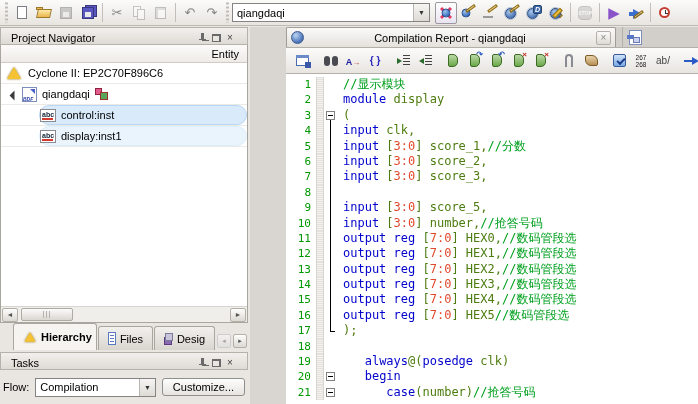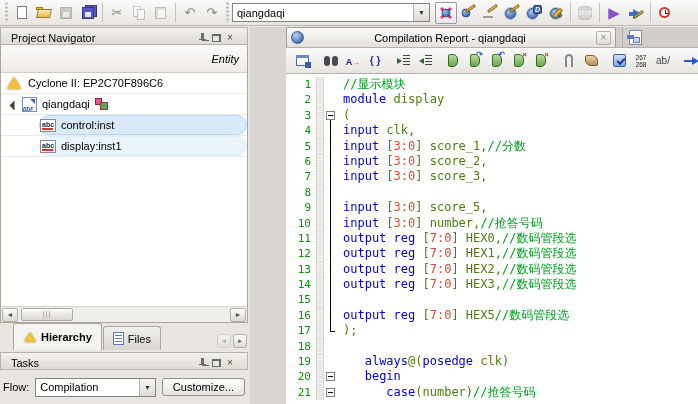--- a/index.html
+++ b/index.html
@@ -67,22 +67,22 @@
   .panel-titlebar .t { flex:1; }
   .tb-ico { width:14px; height:13px; display:flex; align-items:center; justify-content:center; font-size:10px; color:#444; }
   .pin-art { width:7px; height:9px; position:relative; }
   .pin-art::before { content:""; position:absolute; left:2px; top:0; width:3px; height:6px; background:#6a6a6a; }
   .pin-art::after { content:""; position:absolute; left:0; top:6px; width:7px; height:1px; background:#6a6a6a; box-shadow:3px 1px 0 0 #6a6a6a; }
   .float-art { width:9px; height:8px; position:relative; }
   .float-art::before { content:""; position:absolute; right:0; top:0; width:6px; height:5px; border:1px solid #6a6a6a; border-top-width:2px; }
   .float-art::after { content:""; position:absolute; left:0; bottom:0; width:6px; height:5px; border:1px solid #6a6a6a; border-top-width:2px; background:#e9e6e2; }
 
   #nav-body { flex:1; background:#fff; border:1px solid #a9a6a0; border-top:none; display:flex; flex-direction:column; overflow:hidden; }
-  #entity-header { height:28px; border-bottom:1px solid #cfccc6; background:linear-gradient(#fcfbfa,#eeebe7);
-                   display:flex; align-items:center; justify-content:flex-end; padding:0 8px;font-style:italic; }
+  #entity-header { height:18px; border-bottom:1px solid #cfccc6; background:linear-gradient(#fcfbfa,#eeebe7);
+                   display:flex; align-items:center; justify-content:flex-end; padding:0 8px; }
   .tree-row { height:21px; display:flex; align-items:center; border-bottom:1px solid #eceae6; padding-left:4px; }
   .tree-row .lbl { padding-left:5px; white-space:nowrap; }
   .tri-exp { width:0; height:0; border-left:7px solid #3b3b3b; border-top:7px solid transparent; margin:3px 4px 0 2px; transform:rotate(45deg); }
   .dev-tri { width:0; height:0; border-left:7px solid transparent; border-right:7px solid transparent; border-bottom:12px solid #f4c233;
              position:relative; margin:0 2px; filter:drop-shadow(0 0 1px #8a6a10); }
   .bdf-ico { width:15px; height:15px; position:relative; background:#fff; border:1px solid #7d8dbb; }
   .bdf-ico .arr { position:absolute; right:1px; top:1px; width:0; height:0; border-top:5px solid #4a62c8; border-left:5px solid transparent; }
   .bdf-ico .cap { position:absolute; left:0; bottom:-1px; font-size:5px; font-weight:bold; color:#2a3fa8; letter-spacing:0; }
   .abc-ico { width:16px; height:13px; position:relative; background:#fff; border:1px solid #8a8a90; font-size:7px; font-weight:bold; color:#123; line-height:9px; padding-left:1px; }
   .abc-ico::after { content:""; position:absolute; left:1px; bottom:1px; width:11px; height:2px; background:#d23a2e; }
@@ -345,20 +345,24 @@
   </div>
   <div id="nav-tabs">
     <span class="ntab active">
       <span class="dev-tri"></span>
       <span>Hierarchy</span>
     </span>
     <span class="ntab">
       <span class="file-ico"></span>
       <span>Files</span>
     </span>
+    <span class="ntab" style="max-width:62px;">
+      <span class="blocks-ico"></span>
+      <span>Desig</span>
+    </span>
     <span class="tab-scroll">
       <span class="sbtn dim">◂</span>
       <span class="sbtn">▸</span>
     </span>
   </div>
   <div class="panel-titlebar" id="tasks-titlebar">
     <span class="t">Tasks</span>
     <span class="tb-ico">
         <i class="pin-art"></i>
       </span>
@@ -545,20 +549,21 @@
       <div class="code-line">
         <span class="ln">14</span>
         <span class="hatch"></span>
         <span class="fold f-line"></span>
         <span class="ct"><span class="tk-kw">output reg</span><span class="tk-tx"> [</span><span class="tk-num">7:0</span><span class="tk-tx">] HEX3,</span><span class="tk-cmt">//数码管段选</span></span>
       </div>
       <div class="code-line">
         <span class="ln">15</span>
         <span class="hatch"></span>
         <span class="fold f-line"></span>
+        <span class="ct"><span class="tk-kw">output reg</span><span class="tk-tx"> [</span><span class="tk-num">7:0</span><span class="tk-tx">] HEX4,</span><span class="tk-cmt">//数码管段选</span></span>
       </div>
       <div class="code-line">
         <span class="ln">16</span>
         <span class="hatch"></span>
         <span class="fold f-line"></span>
         <span class="ct"><span class="tk-kw">output reg</span><span class="tk-tx"> [</span><span class="tk-num">7:0</span><span class="tk-tx">] HEX5</span><span class="tk-cmt">//数码管段选</span></span>
       </div>
       <div class="code-line">
         <span class="ln">17</span>
         <span class="hatch"></span>

